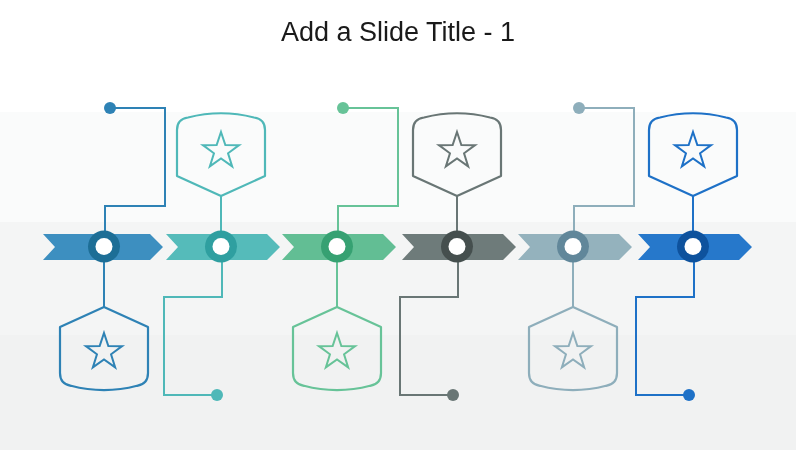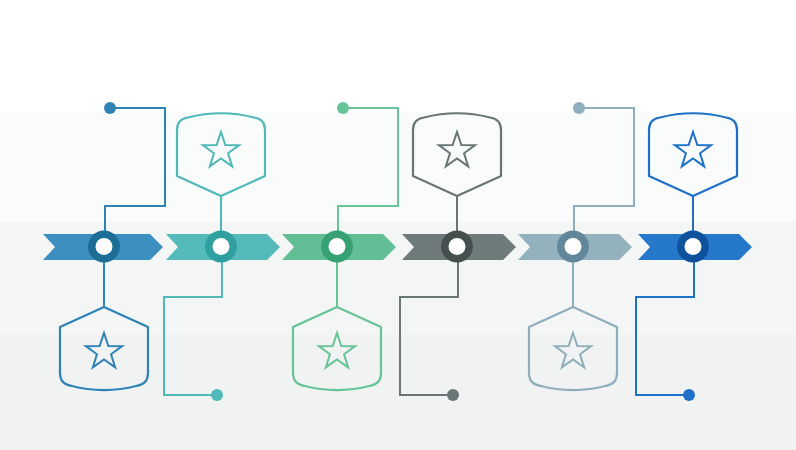--- a/index.html
+++ b/index.html
@@ -23,20 +23,21 @@
   }
   .timeline-svg{
     position:absolute;
     top:0;left:0;
   }
 </style>
 </head>
 <body>
 
 <div class="slide" style="background: linear-gradient(rgb(255, 255, 255) 0px, rgb(255, 255, 255) 112px, rgb(250, 251, 251) 112px, rgb(250, 251, 251) 222px, rgb(244, 245, 245) 222px, rgb(244, 245, 245) 335px, rgb(241, 242, 242) 335px, rgb(241, 242, 242) 450px);">
+  <div class="slide-title">Add a Slide Title - 1</div>
   <svg class="timeline-svg" width="796" height="450" viewBox="0 0 796 450" xmlns="http://www.w3.org/2000/svg">
       <g>
         <polygon points="43,234 150,234 163,247 150,260 43,260 55,247" fill="#3D8FC0"></polygon>
         <polygon points="166,234 267,234 280,247 267,260 166,260 178,247" fill="#55BBBA"></polygon>
         <polygon points="282,234 383,234 396,247 383,260 282,260 294,247" fill="#62BE94"></polygon>
         <polygon points="402,234 503,234 516,247 503,260 402,260 414,247" fill="#6E7B7A"></polygon>
         <polygon points="518,234 619,234 632,247 619,260 518,260 530,247" fill="#94B2BD"></polygon>
         <polygon points="638,234 739,234 752,247 739,260 638,260 650,247" fill="#2678CB"></polygon>
       </g>
       <g>

